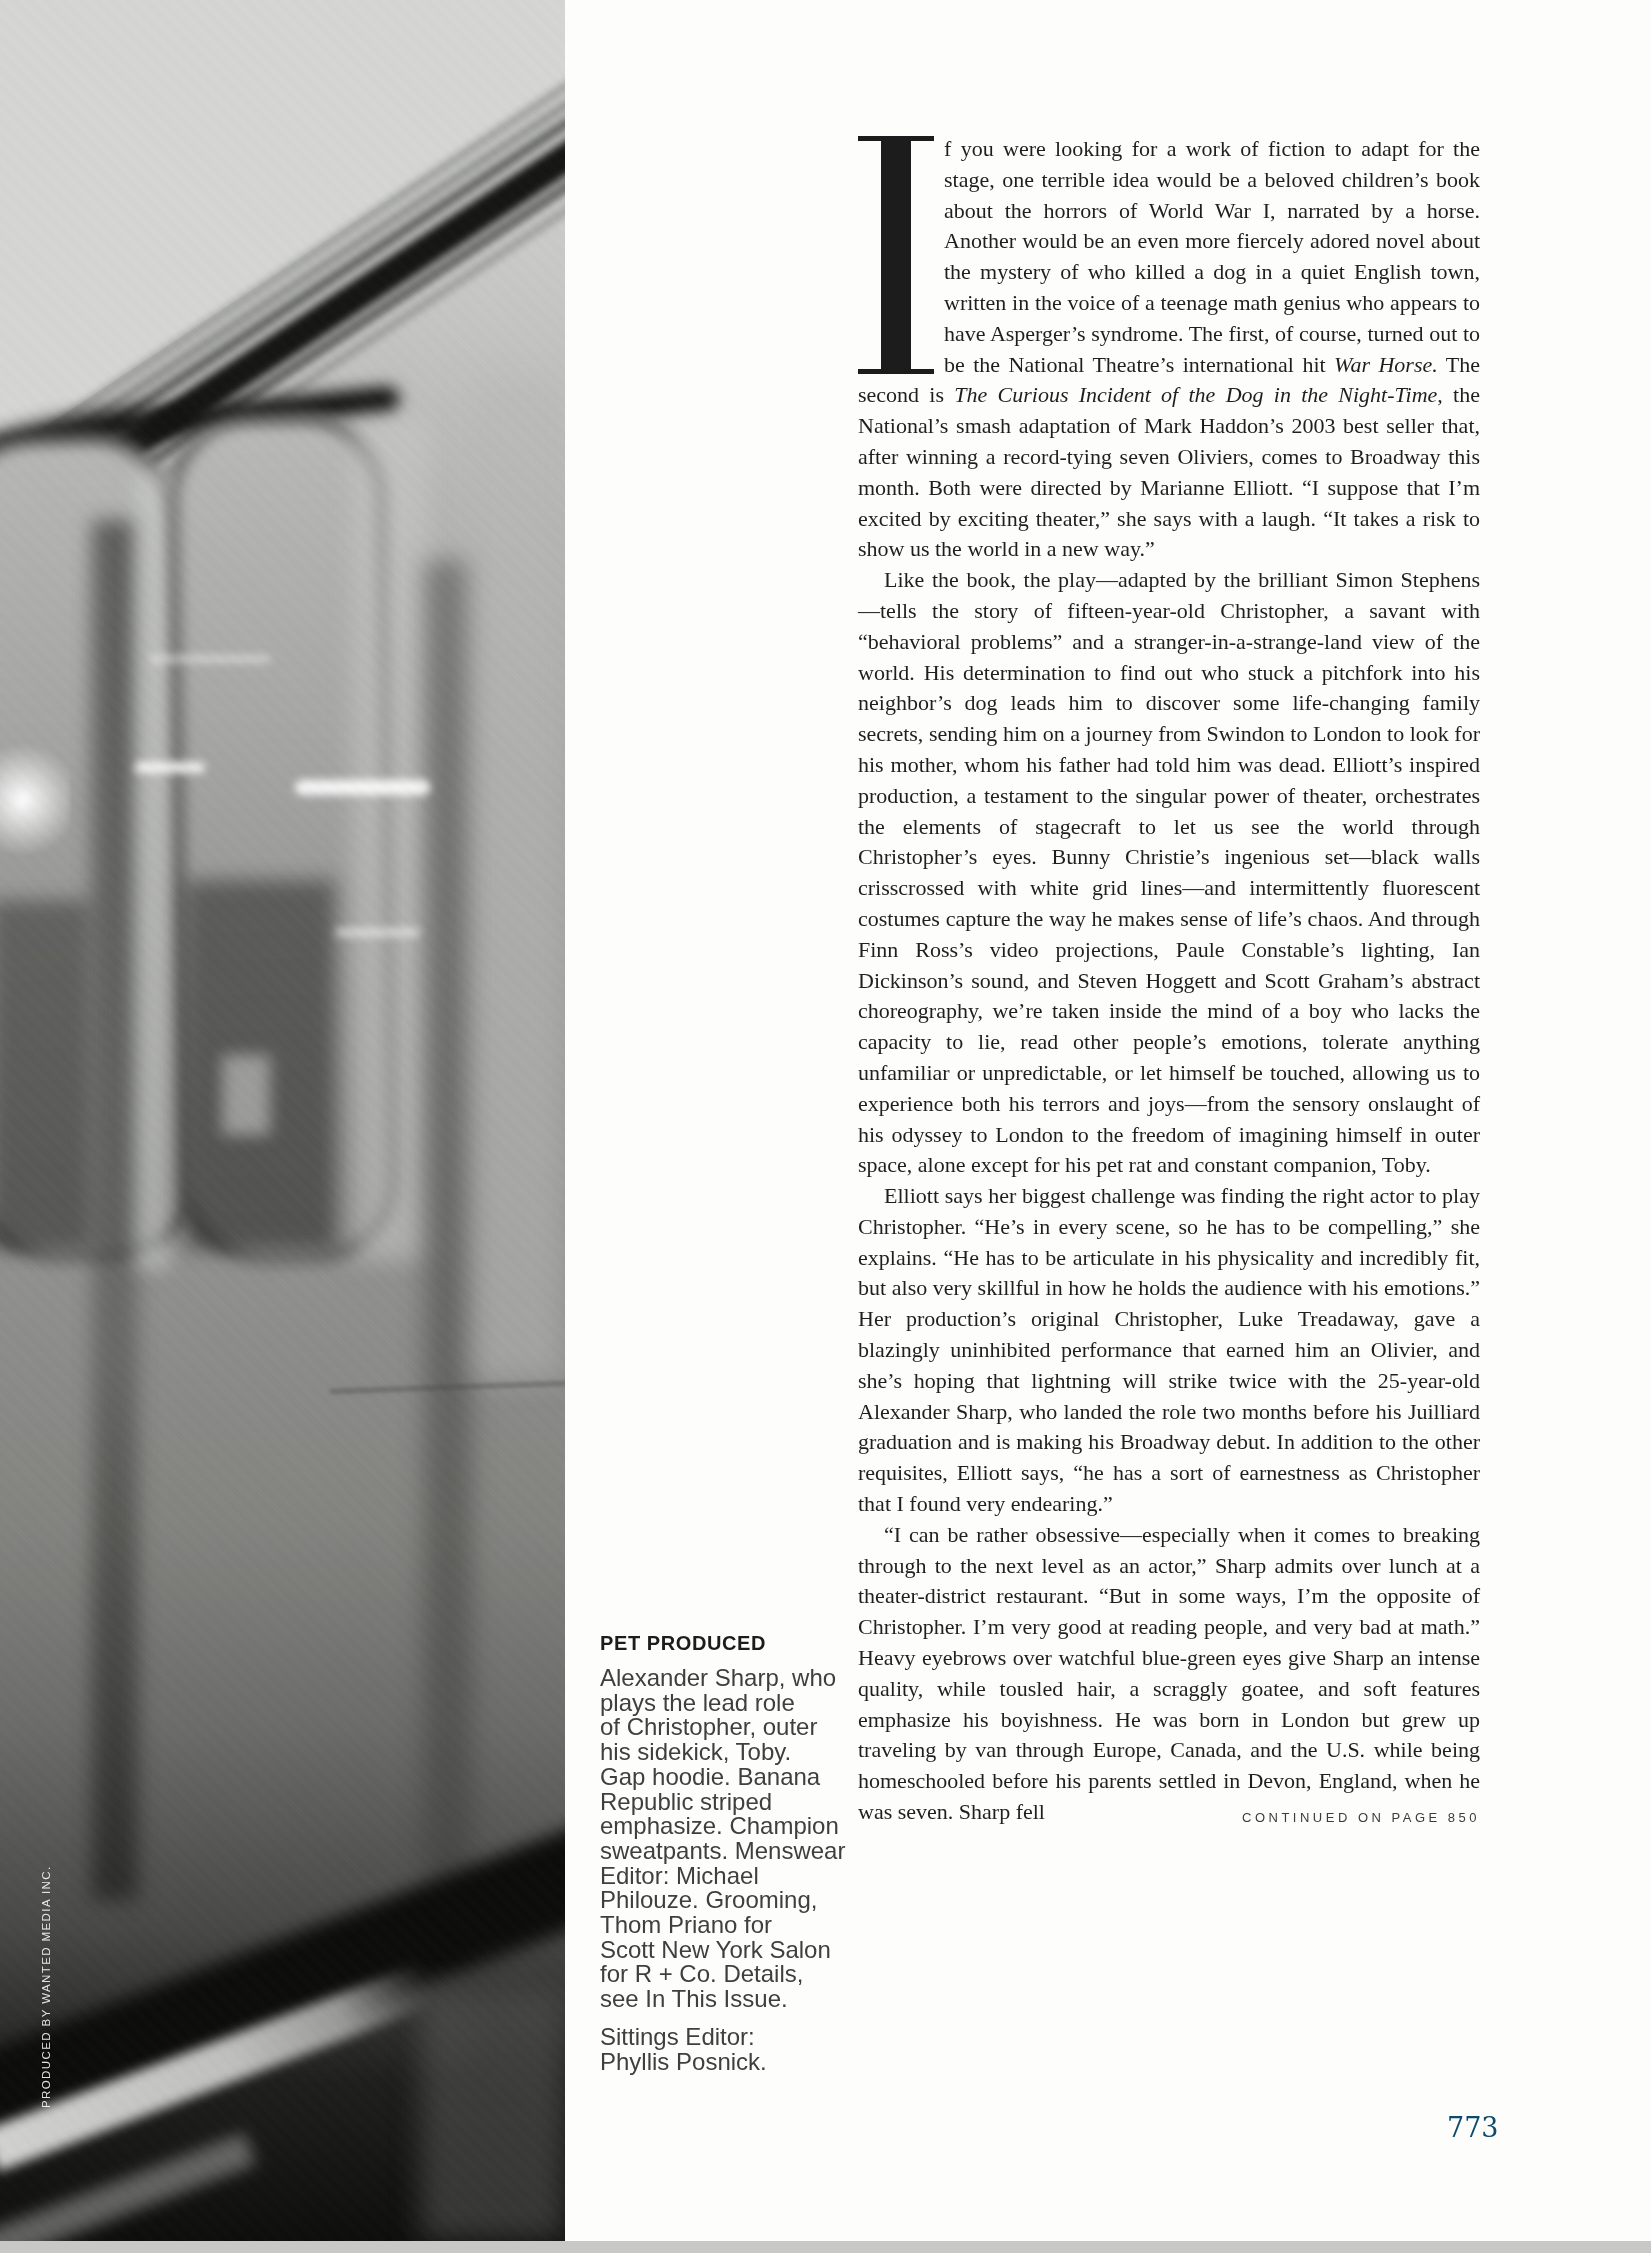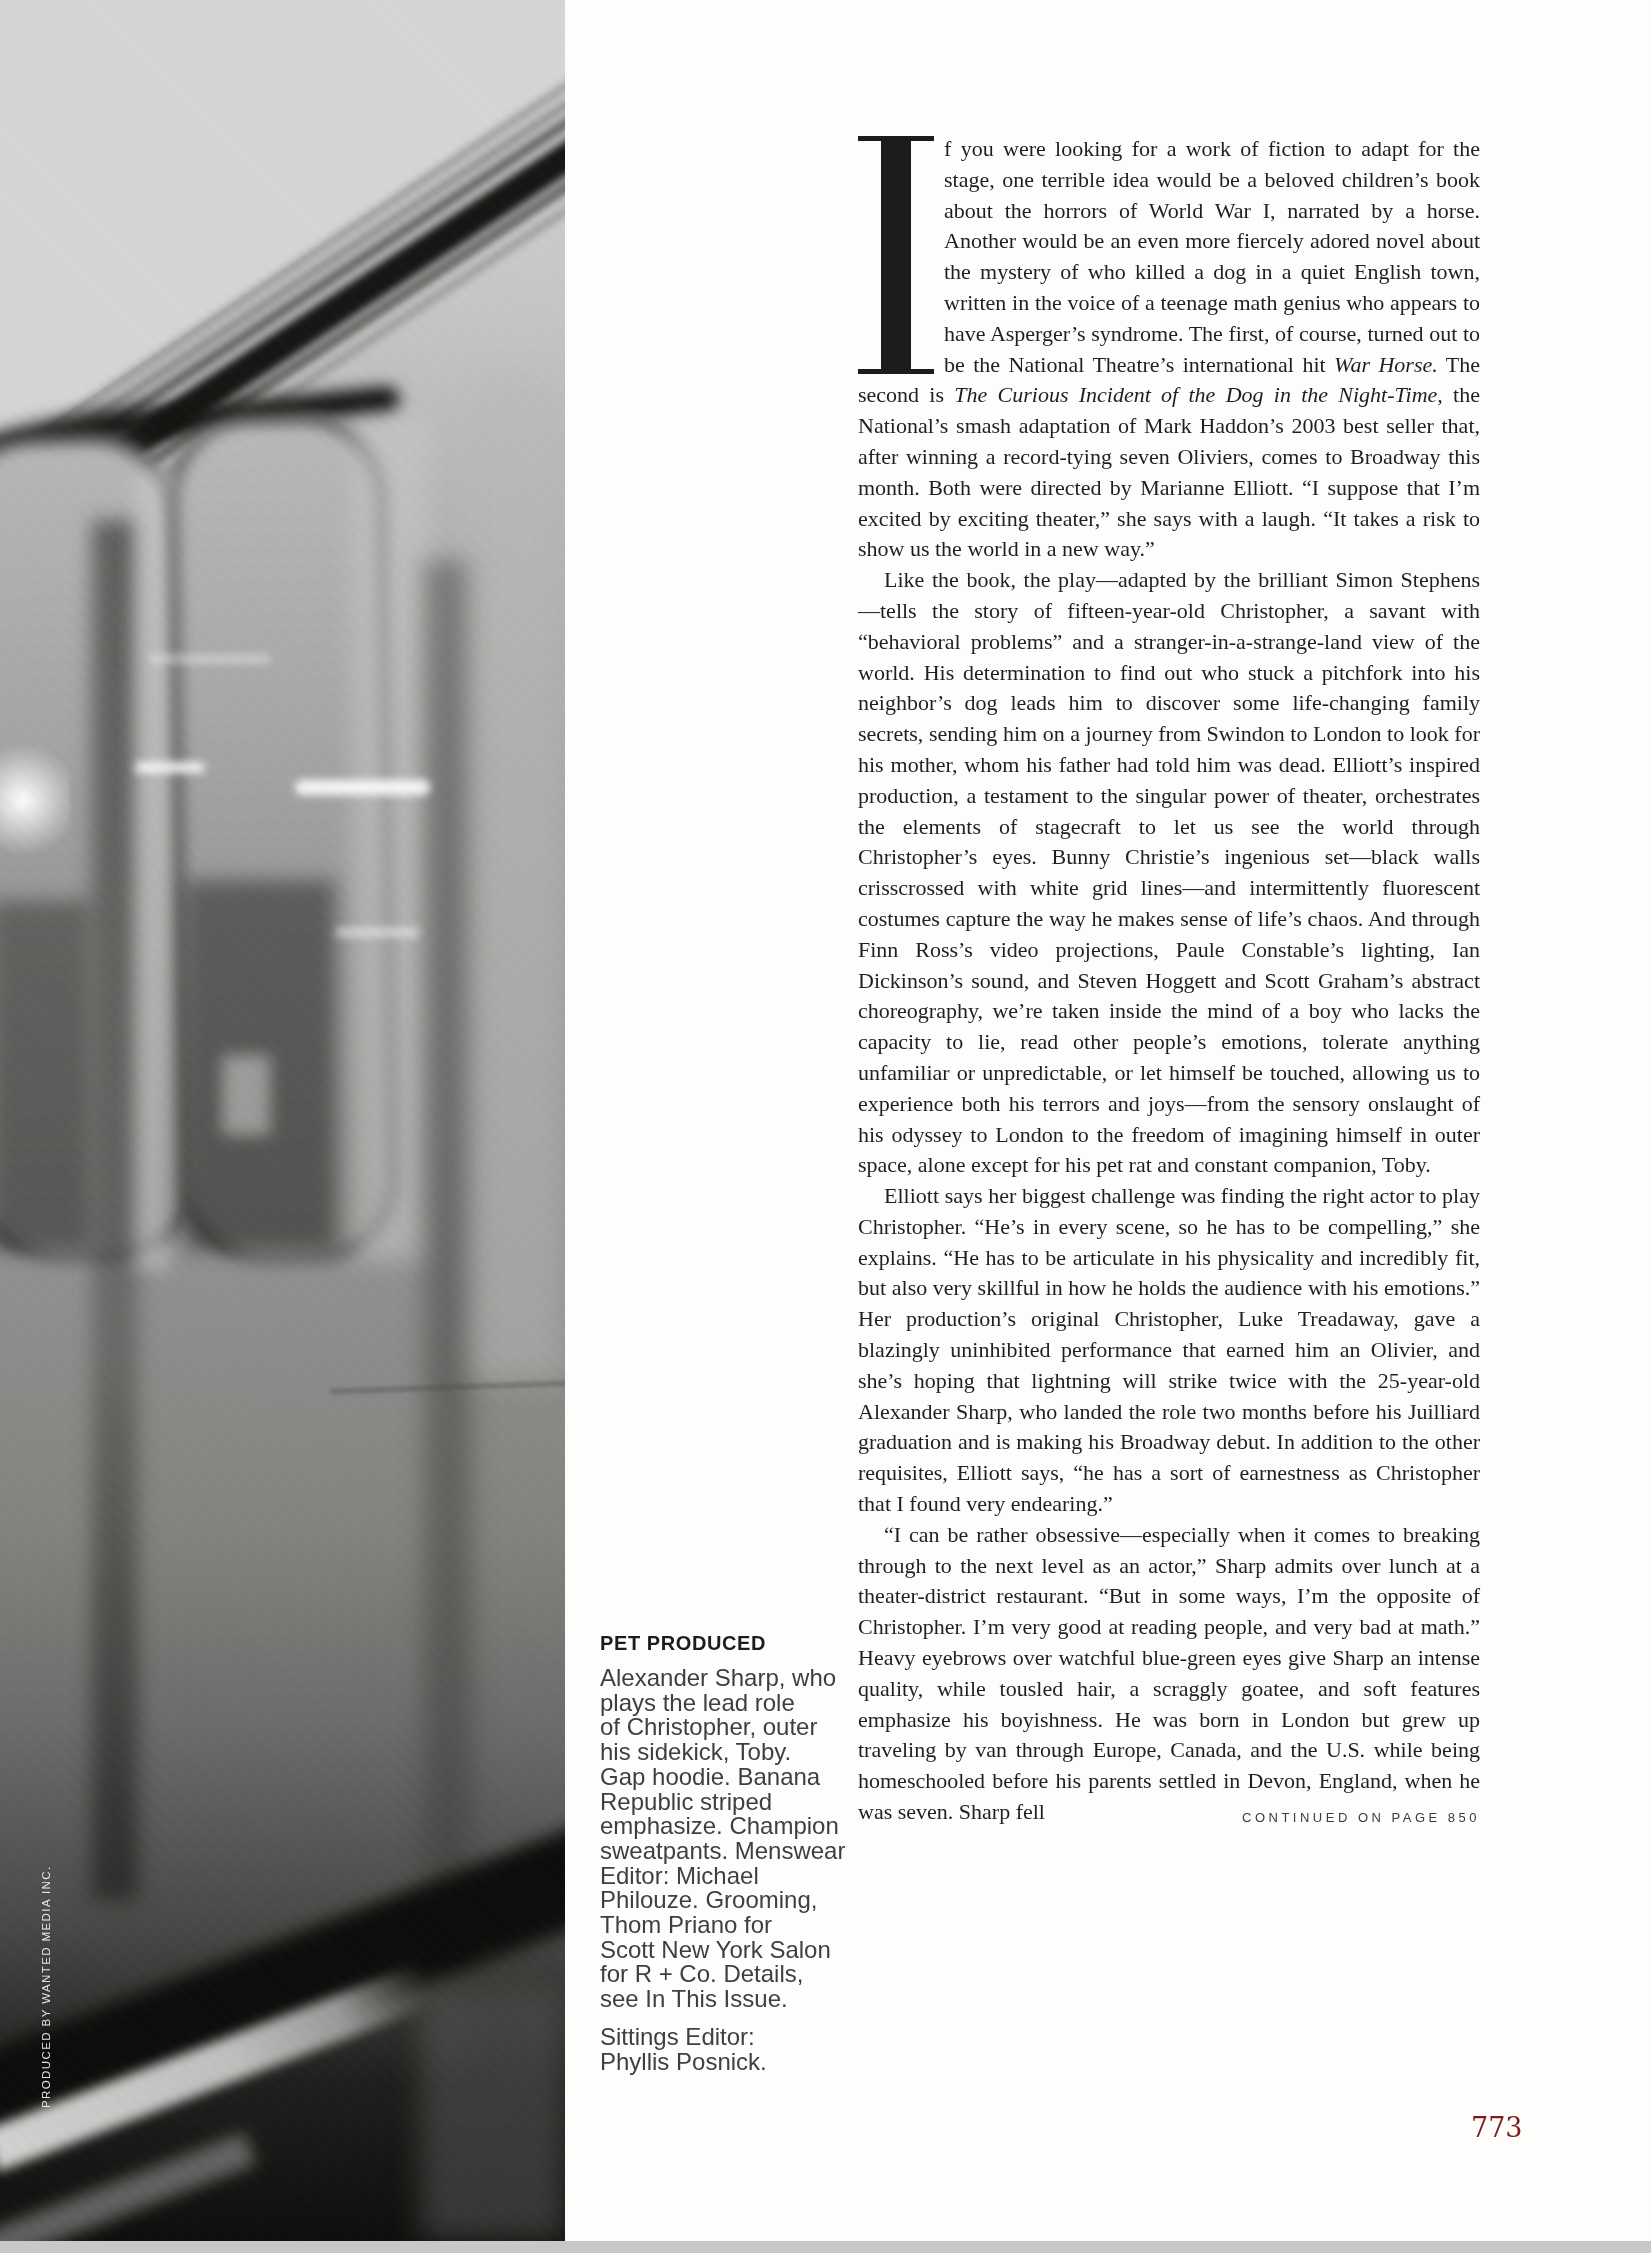--- a/index.html
+++ b/index.html
@@ -89,21 +89,21 @@
 
   
   .caption{position:absolute;left:600px;top:1632px;width:240px;
     font-family:"Liberation Sans",sans-serif;color:#3f3f3f;}
   .cap-heading{font-size:20px;font-weight:700;letter-spacing:.6px;color:#1c1c1c;margin-bottom:11px;}
   .cap-line{font-size:24px;line-height:24.7px;white-space:nowrap;}
   .cap-sittings{margin-top:13px;}
 
   
   .page-number{position:absolute;left:1447px;top:2112px;
-    font-family:"DejaVu Serif",serif;font-size:27px;color:#7f1d1d;margin-left:24px;}
+    font-family:"DejaVu Serif",serif;font-size:27px;color:#0c4a6e;}
 </style>
 </head>
 <body>
 
 <div class="photo">
   <div class="ph-base"></div>
   <div class="ph-sky"></div>
   <div class="ph-roof">
     <div class="rf1"></div>
       <div class="rf2"></div>

